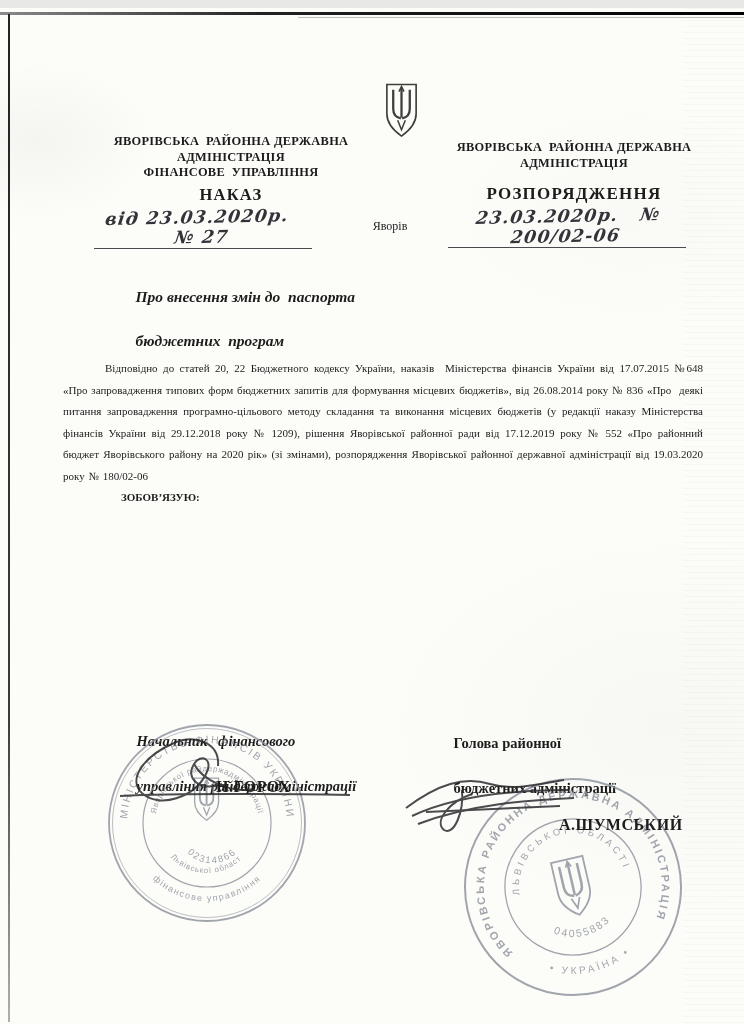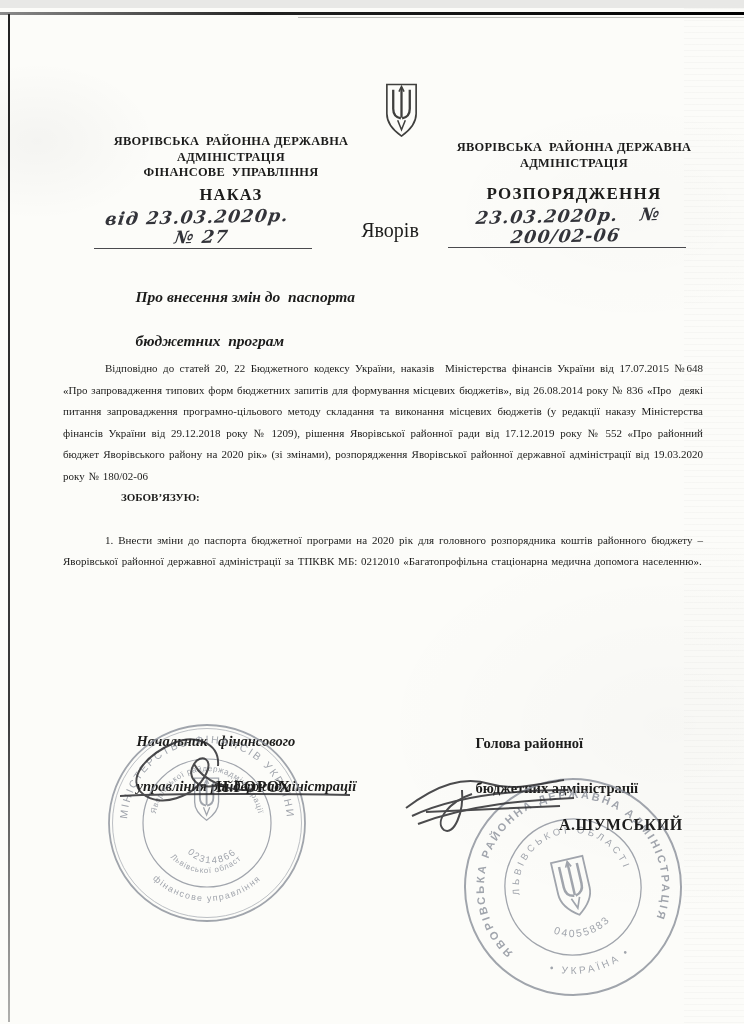--- a/index.html
+++ b/index.html
@@ -18,31 +18,31 @@
   .scan-left-line{position:absolute;left:8px;top:6px;width:2px;height:1008px;
     background:linear-gradient(to bottom,#222,#3c3c3c 70%,rgba(60,60,60,.4));}
   .scan-right-streaks{position:absolute;right:0;top:0;width:60px;height:100%;
     background:repeating-linear-gradient(to bottom,rgba(0,0,0,.022) 0 1px,transparent 1px 6px);}
   .center{text-align:center;}
   .org-line{font-weight:bold;font-size:12.4px;line-height:15.6px;letter-spacing:.3px;white-space:pre-wrap;}
   .doc-type{font-weight:bold;font-size:16.5px;letter-spacing:1.2px;margin-top:4px;}
   .hw-wrap{border-bottom:1.6px solid #4a4a4e;padding-bottom:1px;margin-top:2px;}
   .hand{display:inline-block;font-family:"DejaVu Serif",serif;font-style:italic;font-weight:600;
     font-size:17.5px;letter-spacing:1.2px;color:#33343a;transform:rotate(-1.2deg) skewX(-9deg);white-space:pre-wrap;}
-  .city{position:absolute;left:340px;top:211px;width:100px;text-align:center;font-size:20px;}
+  .city{position:absolute;left:340px;top:211px;width:100px;text-align:center;font-size:12px;}
   .subject{position:absolute;left:120px;top:256px;width:300px;font-weight:bold;font-style:italic;
     font-size:15.5px;line-height:22px;white-space:pre-wrap;}
   .doc-body{position:absolute;left:63px;top:350px;width:640px;font-size:11px;line-height:21.5px;
     text-align:justify;word-spacing:1px;}
   .para{text-indent:42px;margin:0;}
   .obligate{font-weight:bold;margin:0 0 0 58px;}
   .item{text-indent:42px;margin:21px 0 0 0;}
   .sig-title{position:absolute;font-weight:bold;font-size:14.5px;line-height:22.5px;white-space:pre-wrap;}
   .sig-title.left{left:122px;top:699px;width:300px;font-style:italic;}
-  .sig-title.right{left:461px;top:701px;width:260px;}
+  .sig-title.right{left:439px;top:701px;width:260px;}
   .sig-name{position:absolute;font-weight:bold;font-size:16px;letter-spacing:.5px;z-index:6;}
   .sig-name.left{left:216px;top:770px;}
   .sig-name.right{left:559px;top:808px;}
   .stamp{position:absolute;color:#8d929c;opacity:.82;z-index:3;}
   .stamp.left-stamp{left:102px;top:710px;}
   .stamp.right-stamp{left:458px;top:764px;transform:rotate(-13deg);}
   .sig-svg{position:absolute;z-index:5;}
   .sig-svg.left{left:100px;top:724px;}
   .sig-svg.right{left:398px;top:752px;}
   svg text{font-family:"Liberation Sans",sans-serif;fill:currentColor;}
@@ -96,21 +96,20 @@
   <div class="city">Яворів</div>
 
   <div class="subject">
     <span>Про внесення змін до&nbsp; паспорта</span><br>
     <span>бюджетних&nbsp; програм</span>
   </div>
 
   <div class="doc-body">
     <p class="para">Відповідно до статей 20, 22 Бюджетного кодексу України, наказів&nbsp; Міністерства фінансів України від 17.07.2015 №648 «Про запровадження типових форм бюджетних запитів для формування місцевих бюджетів», від 26.08.2014 року № 836 «Про&nbsp; деякі питання запровадження програмно-цільового методу складання та виконання місцевих бюджетів (у редакції наказу Міністерства фінансів України від 29.12.2018 року № 1209), рішення Яворівської районної ради від 17.12.2019 року № 552 «Про районний бюджет Яворівського району на 2020 рік» (зі змінами), розпорядження Яворівської районної державної адміністрації від 19.03.2020 року № 180/02-06</p>
     <p class="obligate">ЗОБОВ’ЯЗУЮ:</p>
-    <p class="item">1. Внести зміни до паспорта бюджетної програми на 2020 рік для головного розпорядника коштів районного бюджету – Яворівської районної державної адміністрації за ТПКВК МБ: 0212010 «Багатопрофільна стаціонарна медична допомога населенню».</p>
   </div>
 
   <div class="sig-title left">
     <span>Начальник&nbsp;&nbsp; фінансового</span><br>
     <span>управління райдержадміністрації</span>
   </div>
   <div class="sig-title right">
     <span>Голова районної</span><br>
     <span>бюджетних адміністрації</span>
   </div>

